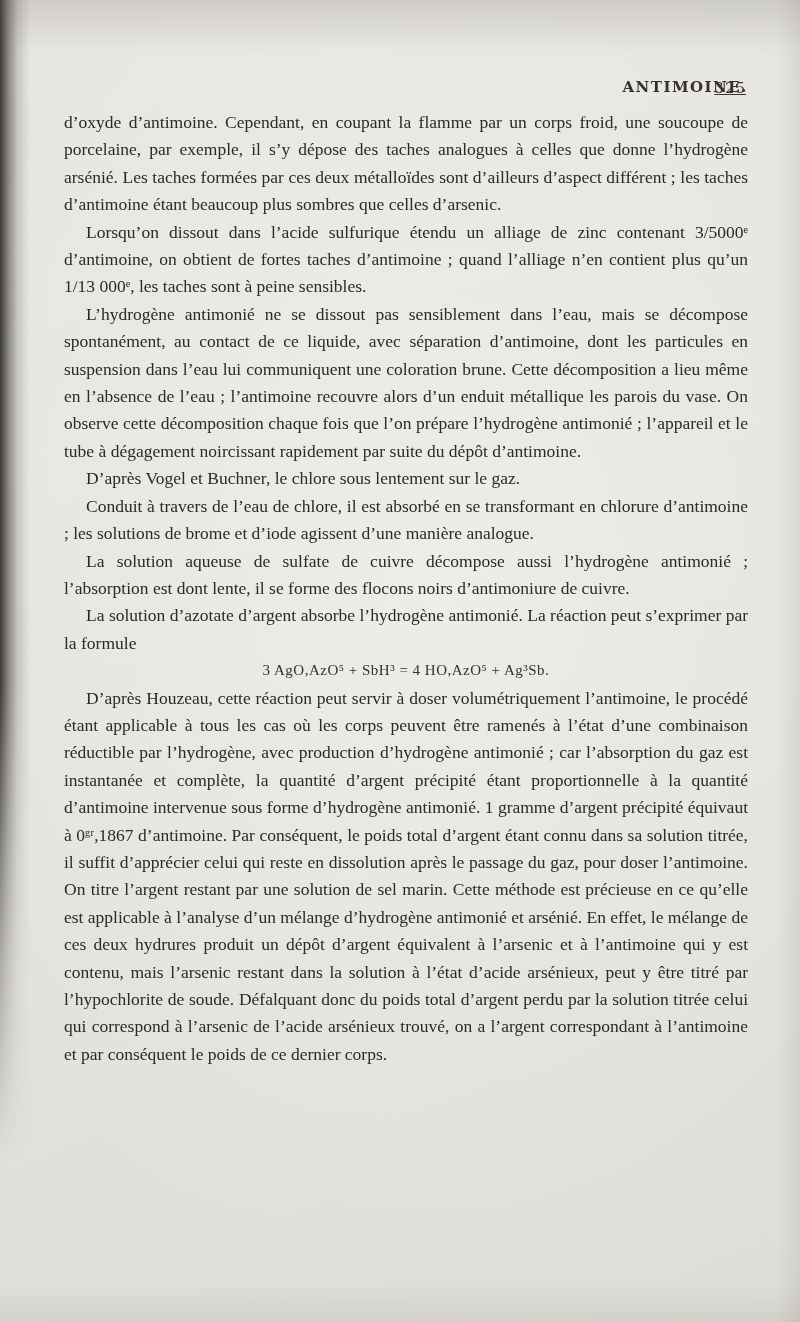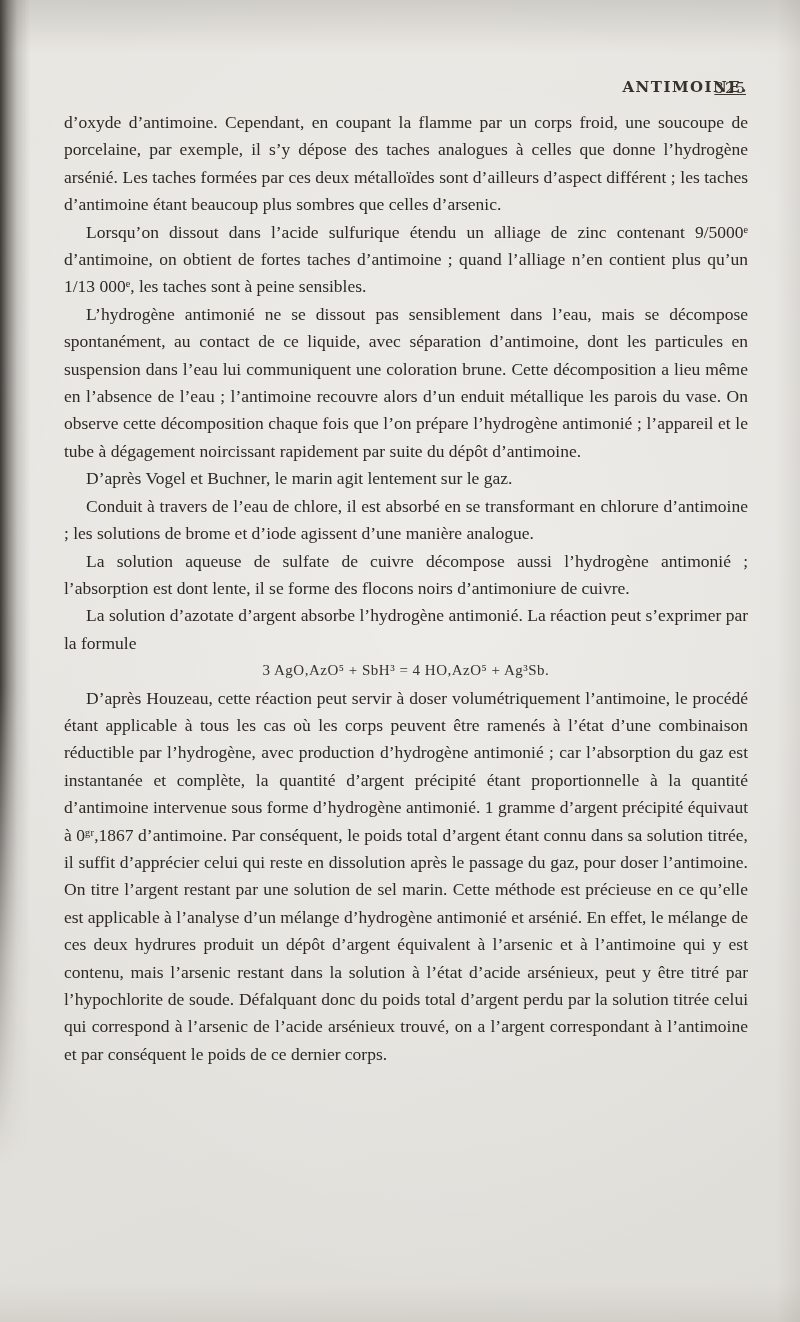--- a/index.html
+++ b/index.html
@@ -105,23 +105,23 @@
 
   <div class="content">
 
     <div class="running-header">
       <span class="running-title">ANTIMOINE.</span>
       <span class="running-pagenum">325</span>
     </div>
 
     <div class="body-text">
       <p>d’oxyde d’antimoine. Cependant, en coupant la flamme par un corps froid, une soucoupe de porcelaine, par exemple, il s’y dépose des taches analogues à celles que donne l’hydrogène arsénié. Les taches formées par ces deux métalloïdes sont d’ailleurs d’aspect différent ; les taches d’antimoine étant beaucoup plus sombres que celles d’arsenic.</p>
-      <p class="indent">Lorsqu’on dissout dans l’acide sulfurique étendu un alliage de zinc contenant 9/5000ᵉ d’antimoine, on obtient de fortes taches d’antimoine ; quand l’alliage n’en contient plus qu’un 1/13 000ᵉ, les taches sont à peine sensibles.</p>
+      <p class="indent">Lorsqu’on dissout dans l’acide sulfurique étendu un alliage de zinc contenant 3/5000ᵉ d’antimoine, on obtient de fortes taches d’antimoine ; quand l’alliage n’en contient plus qu’un 1/13 000ᵉ, les taches sont à peine sensibles.</p>
       <p class="indent">L’hydrogène antimonié ne se dissout pas sensiblement dans l’eau, mais se décompose spontanément, au contact de ce liquide, avec séparation d’antimoine, dont les particules en suspension dans l’eau lui communiquent une coloration brune. Cette décomposition a lieu même en l’absence de l’eau ; l’antimoine recouvre alors d’un enduit métallique les parois du vase. On observe cette décomposition chaque fois que l’on prépare l’hydrogène antimonié ; l’appareil et le tube à dégagement noircissant rapidement par suite du dépôt d’antimoine.</p>
-      <p class="indent">D’après Vogel et Buchner, le marin agit lentement sur le gaz.</p>
+      <p class="indent">D’après Vogel et Buchner, le chlore sous lentement sur le gaz.</p>
       <p class="indent">Conduit à travers de l’eau de chlore, il est absorbé en se transformant en chlorure d’antimoine ; les solutions de brome et d’iode agissent d’une manière analogue.</p>
       <p class="indent">La solution aqueuse de sulfate de cuivre décompose aussi l’hydrogène antimonié ; l’absorption est dont lente, il se forme des flocons noirs d’antimoniure de cuivre.</p>
       <p class="indent">La solution d’azotate d’argent absorbe l’hydrogène antimonié. La réaction peut s’exprimer par la formule</p>
 
       <p class="formula">3 AgO,AzO⁵ + SbH³ = 4 HO,AzO⁵ + Ag³Sb.</p>
 
       <p class="indent">D’après Houzeau, cette réaction peut servir à doser volumétriquement l’antimoine, le procédé étant applicable à tous les cas où les corps peuvent être ramenés à l’état d’une combinaison réductible par l’hydrogène, avec production d’hydrogène antimonié ; car l’absorption du gaz est instantanée et complète, la quantité d’argent précipité étant proportionnelle à la quantité d’antimoine intervenue sous forme d’hydrogène antimonié. 1 gramme d’argent précipité équivaut à 0ᵍʳ,1867 d’antimoine. Par conséquent, le poids total d’argent étant connu dans sa solution titrée, il suffit d’apprécier celui qui reste en dissolution après le passage du gaz, pour doser l’antimoine. On titre l’argent restant par une solution de sel marin. Cette méthode est précieuse en ce qu’elle est applicable à l’analyse d’un mélange d’hydrogène antimonié et arsénié. En effet, le mélange de ces deux hydrures produit un dépôt d’argent équivalent à l’arsenic et à l’antimoine qui y est contenu, mais l’arsenic restant dans la solution à l’état d’acide arsénieux, peut y être titré par l’hypochlorite de soude. Défalquant donc du poids total d’argent perdu par la solution titrée celui qui correspond à l’arsenic de l’acide arsénieux trouvé, on a l’argent correspondant à l’antimoine et par conséquent le poids de ce dernier corps.</p>
 
     </div>
 

